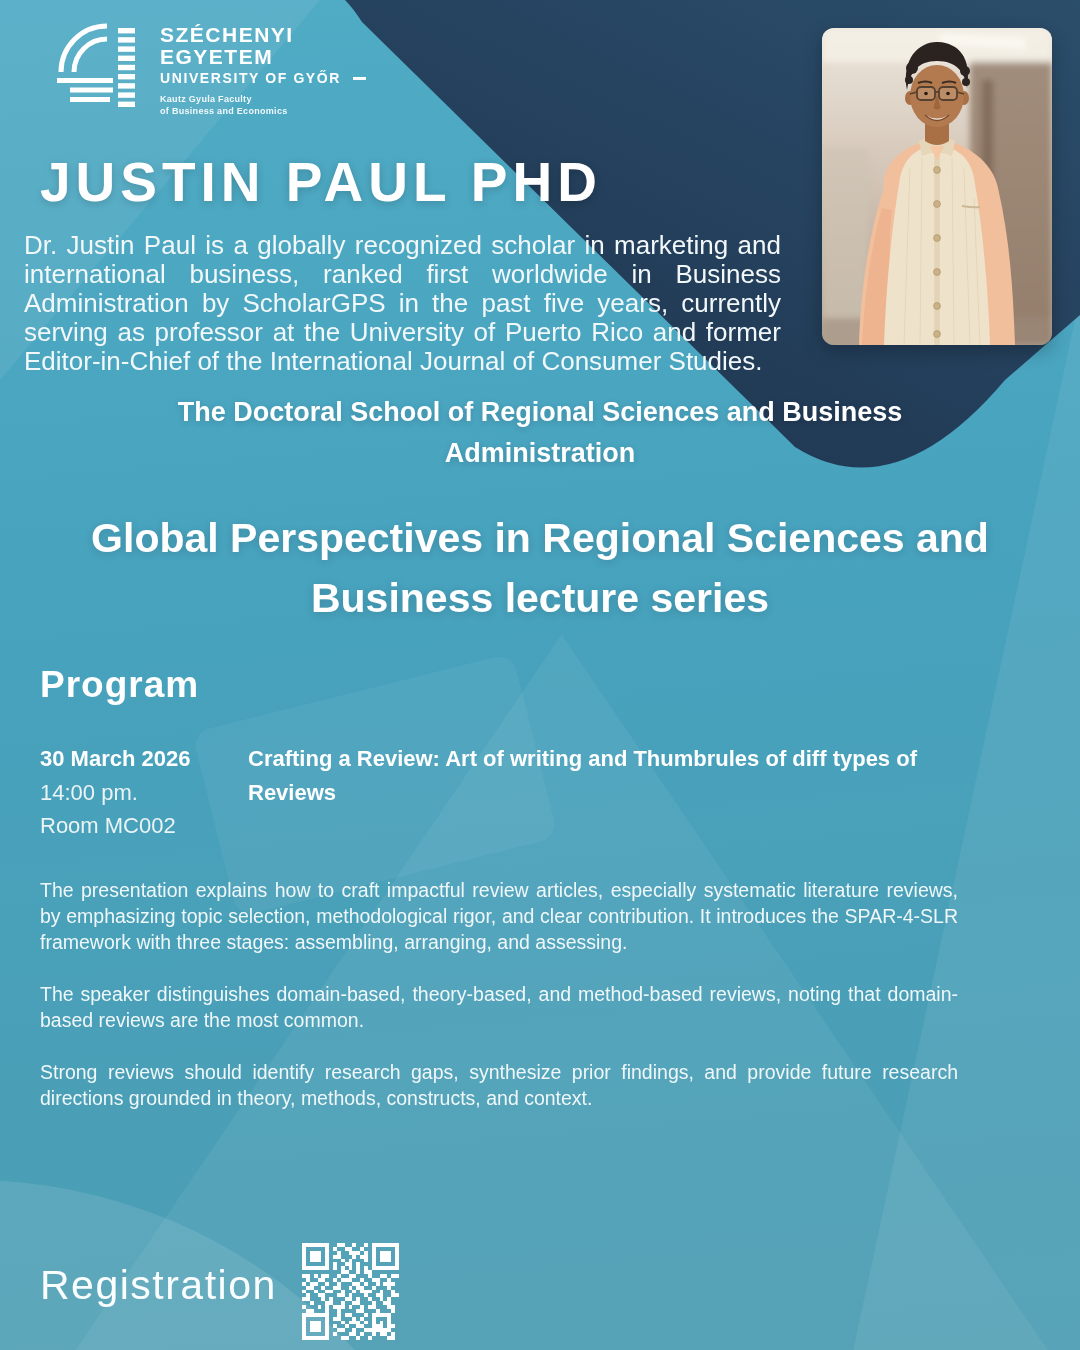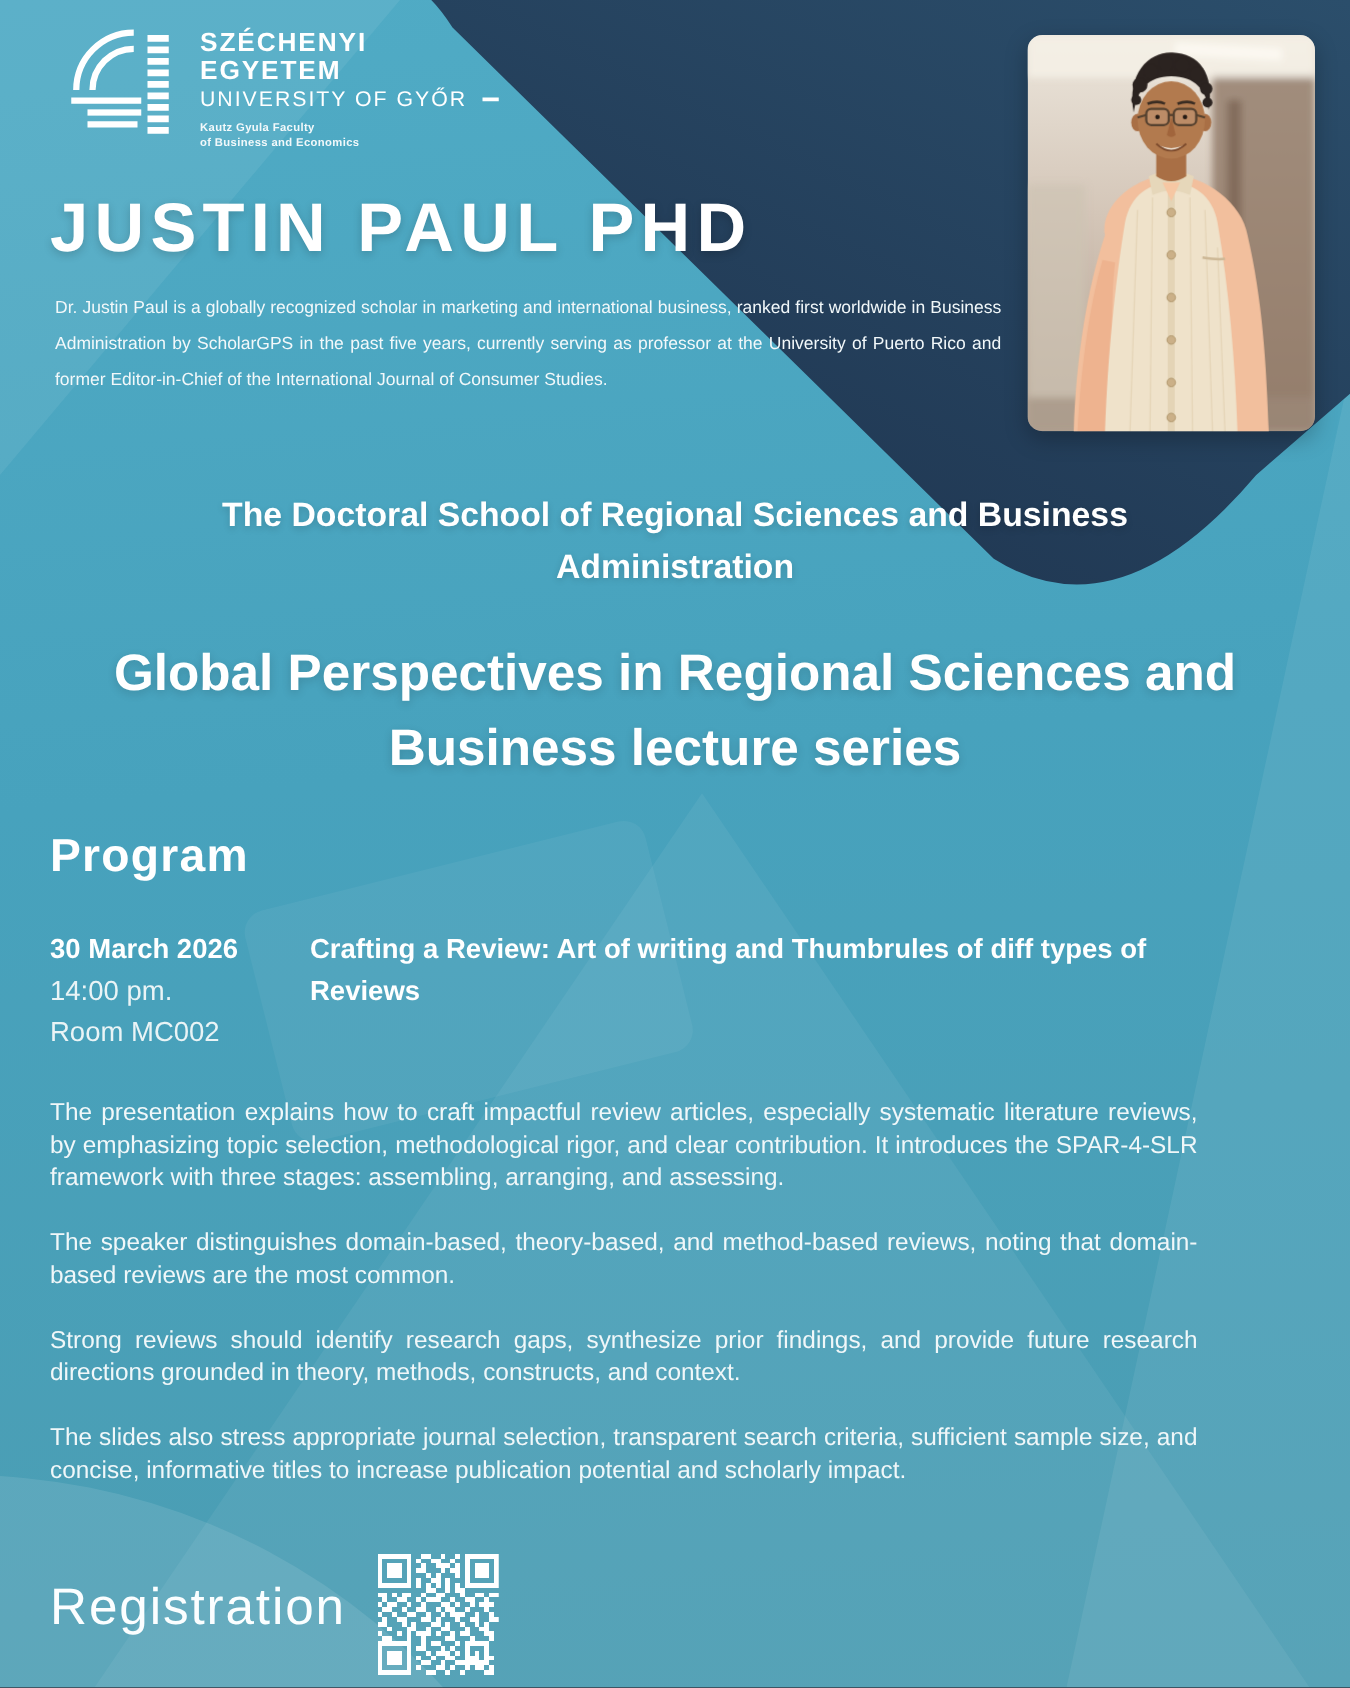--- a/index.html
+++ b/index.html
@@ -21,28 +21,28 @@
   .decor-circle{left:-550px;top:1180px;width:1040px;height:1040px;border-radius:50%;
     background:rgba(255,255,255,.10);}
   .decor-key{left:210px;top:690px;width:330px;height:190px;border-radius:18px;
     background:rgba(255,255,255,.05);transform:rotate(-14deg);}
   
   .logo{left:55px;top:18px;display:flex;gap:13px;align-items:flex-start;}
   .logo-icon{width:92px;height:96px;flex:none;}
   .logo-text{padding-top:6px;line-height:1;}
   .logo-l1,.logo-l2{font-weight:bold;font-size:21px;letter-spacing:1.5px;line-height:22px;}
   .gyor-row{display:flex;align-items:center;gap:12px;margin-top:3px;}
-  .logo-l3{font-size:17px;letter-spacing:1.6px;font-weight:400;}
+  .logo-l3{font-size:14px;letter-spacing:1.6px;font-weight:700;}
   .logo-dash{width:13px;height:3px;background:#fff;}
   .logo-fac{margin-top:9px;font-size:9px;font-weight:bold;line-height:11.5px;
     color:rgba(255,255,255,.92);letter-spacing:.3px;}
   
   .speaker-name{left:40px;top:150px;font-size:55px;font-weight:bold;letter-spacing:5px;
     text-shadow:0 2px 8px rgba(0,0,0,.18);white-space:nowrap;}
-  .bio{left:44px;top:231px;width:757px;font-size:14px;line-height:29px;
+  .bio{left:24px;top:231px;width:757px;font-size:26px;line-height:29px;
     text-align:justify;color:#f2f8fa;}
   .photo{left:822px;top:28px;width:230px;height:317px;border-radius:12px;overflow:hidden;
     box-shadow:0 6px 18px rgba(0,0,0,.25);}
   .photo svg{display:block;width:100%;height:100%;}
   
   .school-heading{left:50%;top:392px;transform:translateX(-50%);width:780px;
     text-align:center;font-size:27px;font-weight:bold;line-height:41px;
     text-shadow:0 2px 6px rgba(0,0,0,.15);}
   .series-title{left:50%;top:508px;transform:translateX(-50%);width:990px;
     text-align:center;font-size:41px;font-weight:bold;line-height:60px;
@@ -210,21 +210,20 @@
       <div class="when-soft">14:00 pm.</div>
       <div class="when-soft">Room MC002</div>
     </div>
     <div class="talk-title">Crafting a Review: Art of writing and Thumbrules of diff types of Reviews</div>
   </div>
 
   <div class="abs abstract">
     <p>The presentation explains how to craft impactful review articles, especially systematic literature reviews, by emphasizing topic selection, methodological rigor, and clear contribution. It introduces the SPAR-4-SLR framework with three stages: assembling, arranging, and assessing.</p>
     <p>The speaker distinguishes domain-based, theory-based, and method-based reviews, noting that domain-based reviews are the most common.</p>
     <p>Strong reviews should identify research gaps, synthesize prior findings, and provide future research directions grounded in theory, methods, constructs, and context.</p>
-    <p>The slides also stress appropriate journal selection, transparent search criteria, sufficient sample size, and concise, informative titles to increase publication potential and scholarly impact.</p>
   </div>
 
   <div class="abs registration">Registration</div>
 
   <div class="abs qr">
     <svg viewBox="0 0 25 25" shape-rendering="crispEdges" fill="#ffffff">
       <path fill-rule="evenodd" d="M0 0h7v7H0zM1 1v5h5V1zM18 0h7v7h-7zM19 1v5h5V1zM0 18h7v7H0zM1 19v5h5v-5z"></path>
       <path d="M2 2h3v3H2zM20 2h3v3h-3zM2 20h3v3H2z"></path>
       <path fill-rule="evenodd" d="M18 18h5v5h-5zM19 19v3h3v-3z"></path>
       <path d="M20 20h1v1h-1z"></path>

